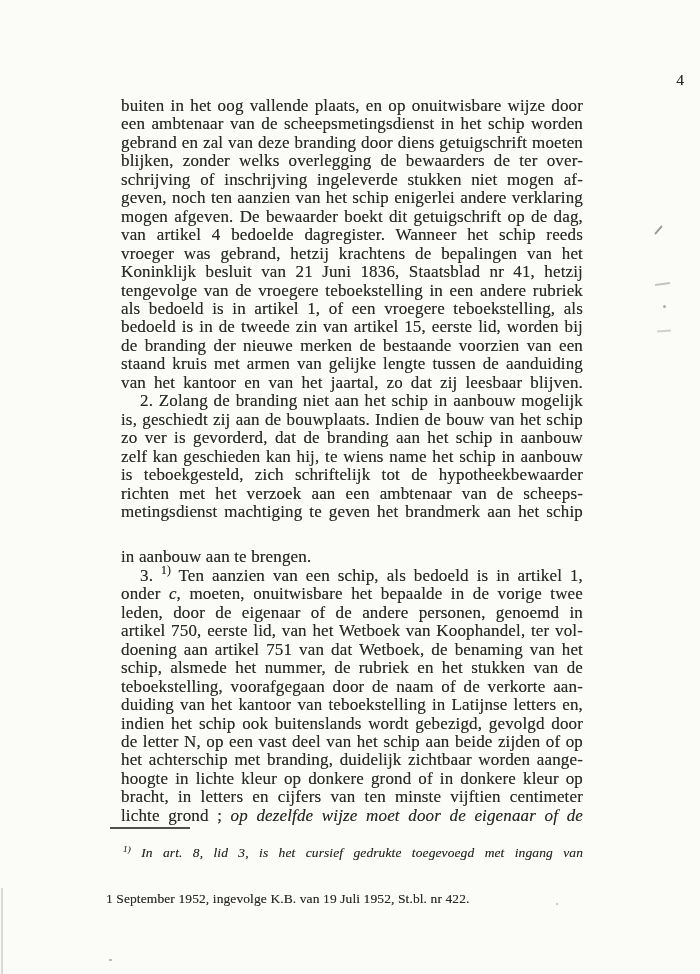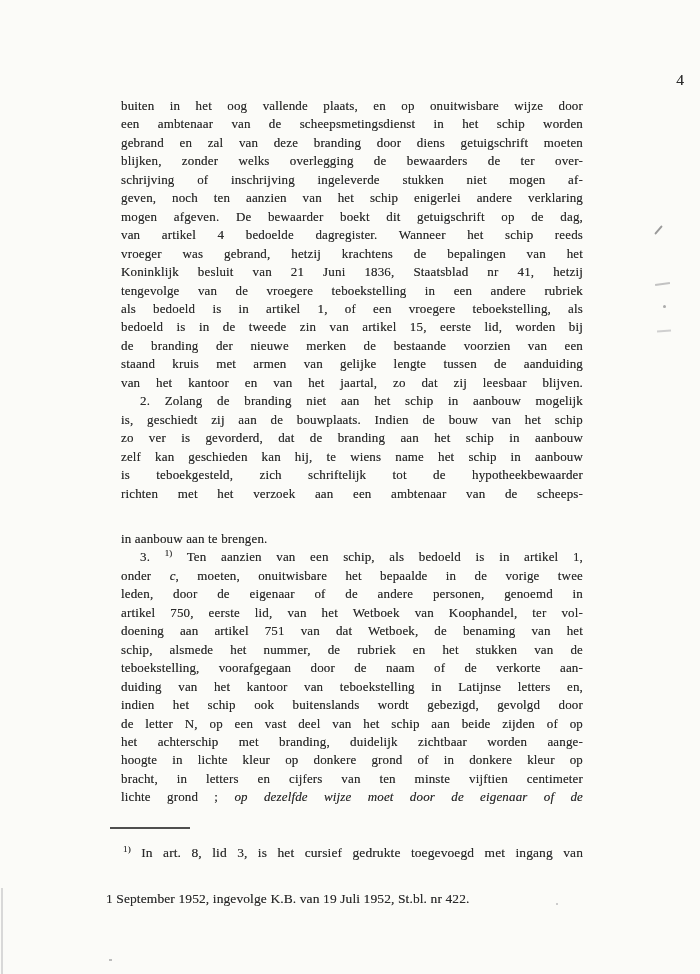--- a/index.html
+++ b/index.html
@@ -10,21 +10,21 @@
     background: #fbfbf8;
     overflow: hidden;
     font-family: "Liberation Serif", "DejaVu Serif", serif;
     color: #2a2a2a;
   }
   .body-text {
     position: absolute;
     left: 121px;
     top: 97px;
     width: 462px;
-    font-size: 13px;
+    font-size: 17px;
     line-height: 18.45px;
     letter-spacing: 0.15px;
     text-shadow: 0 0 0.5px rgba(40,40,40,0.55);
   }
   .line {
     text-align: justify;
     text-align-last: justify;
   }
   .line.short { text-align-last: left; margin-top: 27px; }
   .line.indent { text-indent: 19px; }
@@ -50,21 +50,21 @@
   .footnote {
     position: absolute;
     left: 106px;
     top: 843px;
     width: 477px;
     font-size: 13.5px;
     line-height: 19px;
     letter-spacing: 0.1px;
     text-shadow: 0 0 0.5px rgba(40,40,40,0.5);
   }
-  .footnote .line.indent { text-indent: 17px; }
+  .footnote .line.indent { text-indent: 17px; font-style: italic; }
   .artifact { position: absolute; pointer-events: none; }
   .mark-slash   { top: 229px; left: 653px; width: 11px; height: 2px; background: #9a9a9a; transform: rotate(-50deg); border-radius: 2px; }
   .mark-dash1   { top: 283px; left: 655px; width: 15px; height: 1.5px; background: #c2c2c2; transform: rotate(-8deg); }
   .mark-dot     { top: 305px; left: 663px; width: 3px; height: 3px; background: #ababab; border-radius: 50%; }
   .mark-dash2   { top: 330px; left: 657px; width: 14px; height: 1.5px; background: #cfcfcf; transform: rotate(-5deg); }
   .edge-line    { top: 888px; left: 1px; width: 2px; height: 86px; background: #d8d8d8; }
   .speck1       { top: 959px; left: 109px; width: 3px; height: 2px; background: #bdbdbd; }
   .speck2       { top: 903px; left: 556px; width: 2px; height: 2px; background: #cccccc; }
 </style>
 </head>
@@ -89,20 +89,21 @@
       <div class="line"><span>bedoeld is in de tweede zin van artikel 15, eerste lid, worden bij</span></div>
       <div class="line"><span>de branding der nieuwe merken de bestaande voorzien van een</span></div>
       <div class="line"><span>staand kruis met armen van gelijke lengte tussen de aanduiding</span></div>
       <div class="line"><span>van het kantoor en van het jaartal, zo dat zij leesbaar blijven.</span></div>
       <div class="line indent"><span>2. Zolang de branding niet aan het schip in aanbouw mogelijk</span></div>
       <div class="line"><span>is, geschiedt zij aan de bouwplaats. Indien de bouw van het schip</span></div>
       <div class="line"><span>zo ver is gevorderd, dat de branding aan het schip in aanbouw</span></div>
       <div class="line"><span>zelf kan geschieden kan hij, te wiens name het schip in aanbouw</span></div>
       <div class="line"><span>is teboekgesteld, zich schriftelijk tot de hypotheekbewaarder</span></div>
       <div class="line"><span>richten met het verzoek aan een ambtenaar van de scheeps-</span></div>
+      <div class="line"><span>metingsdienst machtiging te geven het brandmerk aan het schip</span></div>
       <div class="line short"><span>in aanbouw aan te brengen.</span></div>
       <div class="line indent"><span>3. </span><sup>1)</sup><span> Ten aanzien van een schip, als bedoeld is in artikel 1,</span></div>
       <div class="line"><span>onder </span><em>c</em><span>, moeten, onuitwisbare het bepaalde in de vorige twee</span></div>
       <div class="line"><span>leden, door de eigenaar of de andere personen, genoemd in</span></div>
       <div class="line"><span>artikel 750, eerste lid, van het Wetboek van Koophandel, ter vol-</span></div>
       <div class="line"><span>doening aan artikel 751 van dat Wetboek, de benaming van het</span></div>
       <div class="line"><span>schip, alsmede het nummer, de rubriek en het stukken van de</span></div>
       <div class="line"><span>teboekstelling, voorafgegaan door de naam of de verkorte aan-</span></div>
       <div class="line"><span>duiding van het kantoor van teboekstelling in Latijnse letters en,</span></div>
       <div class="line"><span>indien het schip ook buitenslands wordt gebezigd, gevolgd door</span></div>

